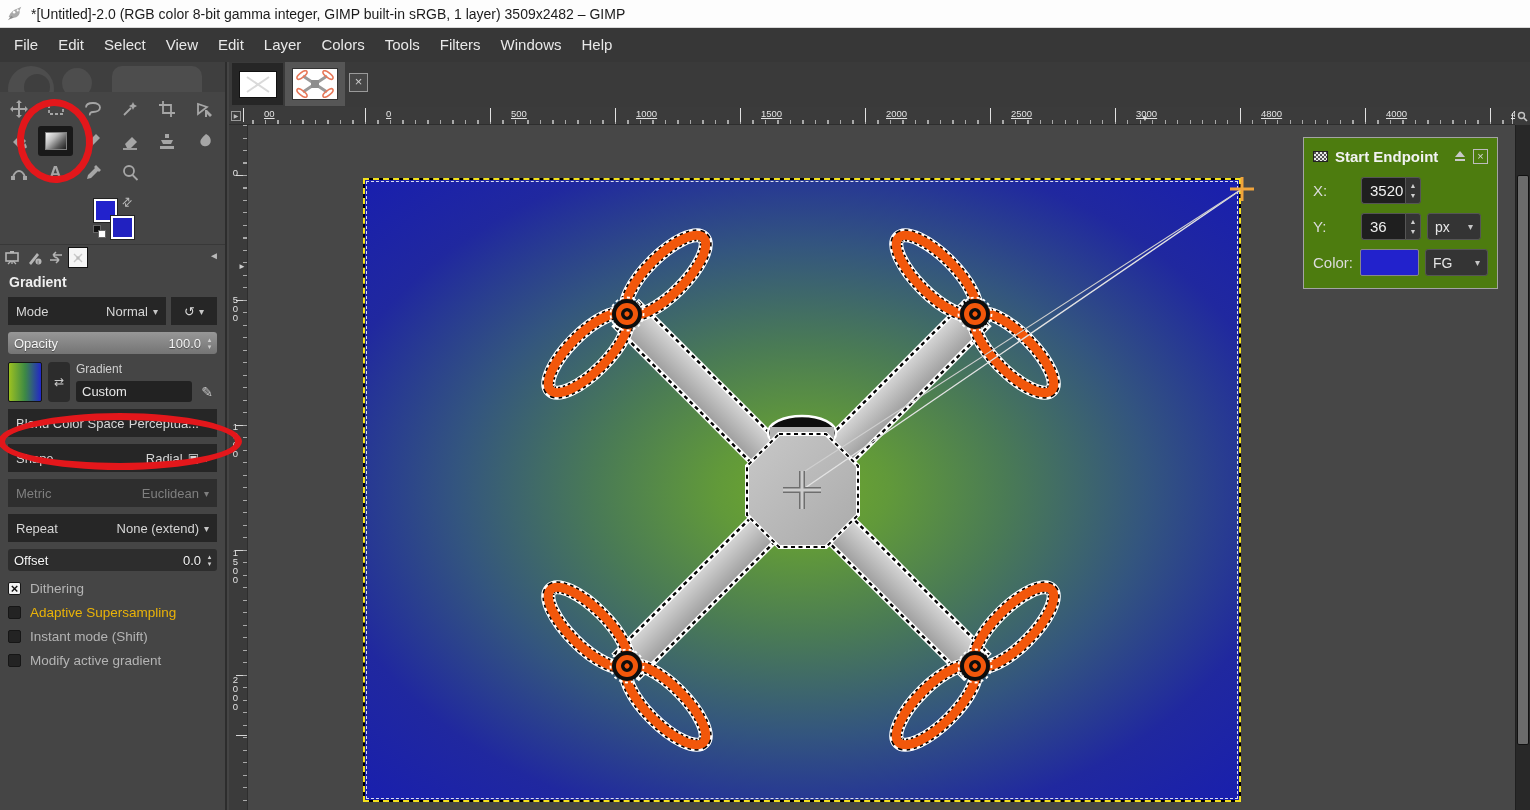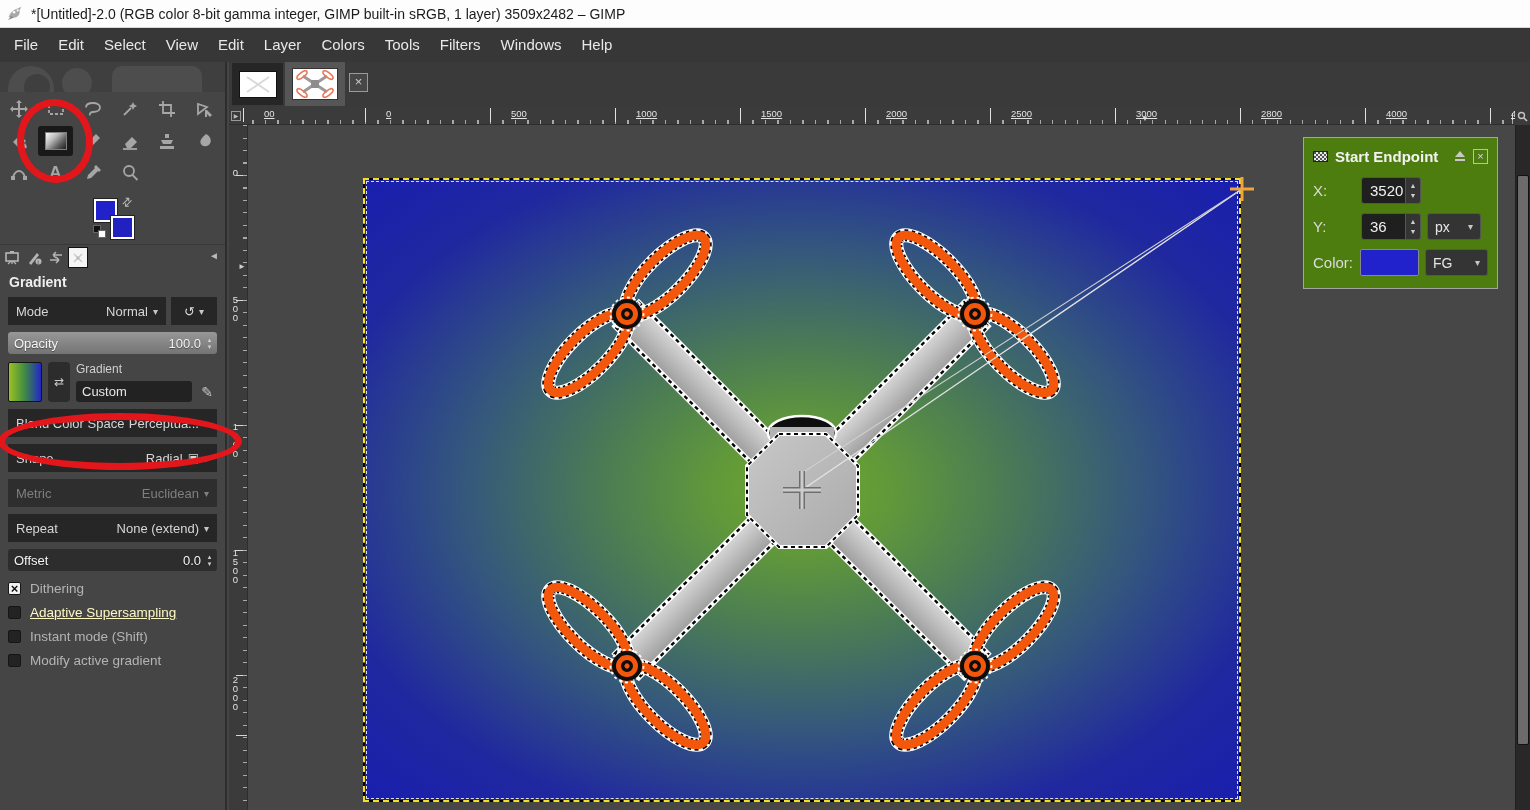--- a/index.html
+++ b/index.html
@@ -75,21 +75,21 @@
   .grad-line{display:flex;align-items:center;gap:5px;}
   .grad-input{flex:1;height:21px;background:#222;border-radius:3px;font-size:13px;color:#e6e6e6;padding:0 6px;display:flex;align-items:center;}
   .edit-btn{width:20px;height:21px;color:#c9c9c9;font-size:14px;display:flex;align-items:center;justify-content:center;}
 
   .opt-checks{margin-top:10px;}
   .opt-check{display:flex;align-items:center;gap:9px;margin:0 8px 9px 8px;height:15px;}
   .cb{width:13px;height:13px;border-radius:2px;background:#232323;border:1px solid #161616;flex:0 0 13px;display:flex;align-items:center;justify-content:center;}
   .cb.checked{background:#f2f2f2;}
   .cb.checked::after{content:"×";color:#0d0d0d;font-weight:bold;font-size:13px;line-height:11px;}
   .cb-label{font-size:13.5px;color:#b4b4b4;}
-  .opt-check:nth-of-type(2) .cb-label{color:#fef9c3;text-decoration:underline;}
+  .opt-check:nth-of-type(2) .cb-label{color:#eab308;}
 
   
   .canvas-region{position:absolute;left:229px;top:62px;right:0;bottom:0;background:#3a3a3a;}
   .image-tabs{position:absolute;left:0;top:0;height:45px;right:0;}
   .img-tab{position:absolute;display:flex;align-items:center;justify-content:center;}
   .img-tab.t1{left:3px;top:1px;width:51px;height:42px;background:#262626;}
   .img-tab.t2{left:56px;top:0;width:60px;height:44px;background:#565656;}
   .thumb{background:#fff;border:1px solid #111;display:flex;align-items:center;justify-content:center;}
   .t1 .thumb{width:38px;height:27px;}
   .t2 .thumb{width:46px;height:32px;border-color:#333;}
@@ -463,21 +463,21 @@
       <span class="h-marker">▼</span>
 
     <span class="h-label" style="left: 0px;">00</span>
         <span class="h-label" style="left: 122px;">0</span>
         <span class="h-label" style="left: 247px;">500</span>
         <span class="h-label" style="left: 372px;">1000</span>
         <span class="h-label" style="left: 497px;">1500</span>
         <span class="h-label" style="left: 622px;">2000</span>
         <span class="h-label" style="left: 747px;">2500</span>
         <span class="h-label" style="left: 872px;">3000</span>
-        <span class="h-label" style="left: 997px;">2800</span>
+        <span class="h-label" style="left: 997px;">4800</span>
         <span class="h-label" style="left: 1122px;">4000</span>
         <span class="h-label" style="left: 1247px;">4500</span>
       </div>
 
     <div class="magnify-corner">
       <svg width="11" height="11" viewBox="0 0 11 11">
           <circle cx="4.5" cy="4.5" r="3" fill="none" stroke="#c4c4c4" stroke-width="1.4"></circle>
           <path d="M7 7l3 3" stroke="#c4c4c4" stroke-width="1.6"></path>
         </svg>
     </div>

